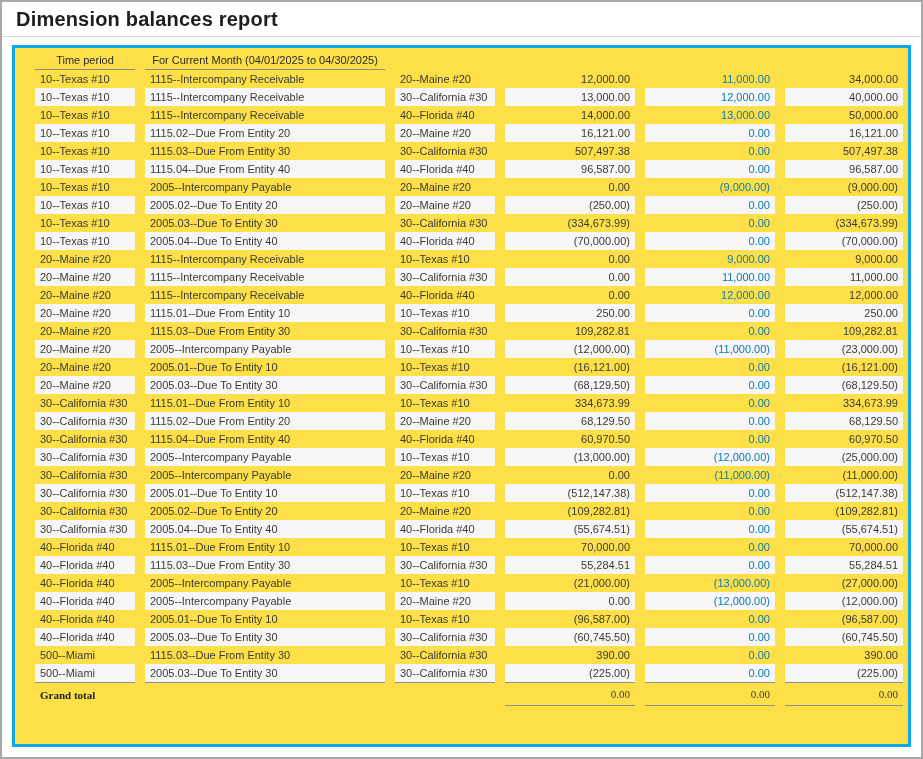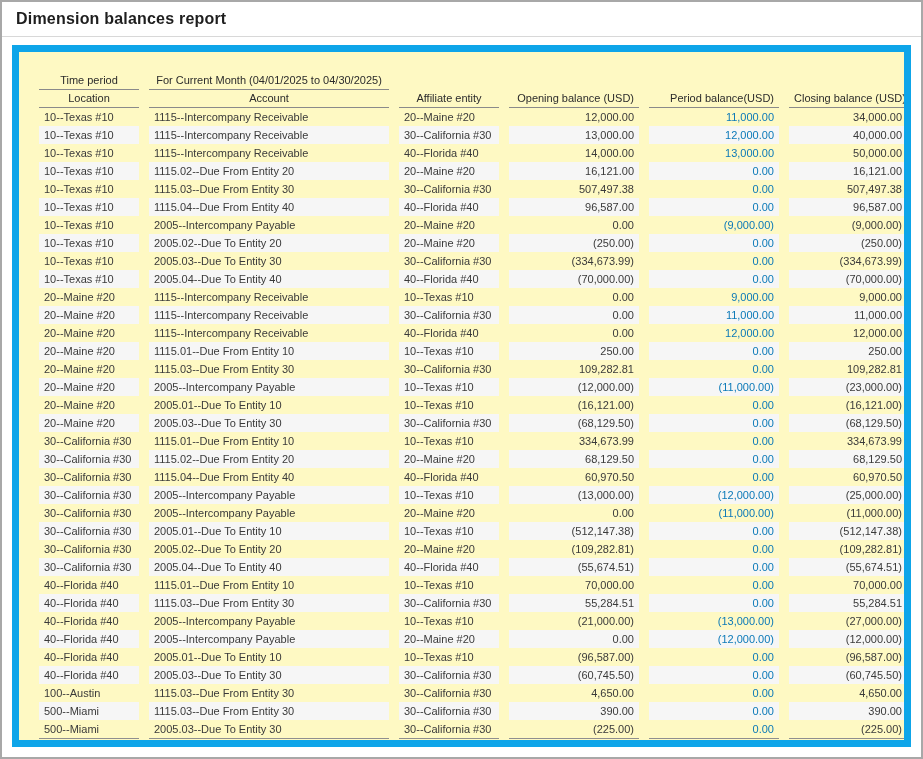--- a/index.html
+++ b/index.html
@@ -2,23 +2,23 @@
 <html style="--period-color: #0b79b8;"><head>
 <meta charset="utf-8">
 <style>
   * { margin:0; padding:0; box-sizing:border-box; }
   html,body { width:923px; height:759px; overflow:hidden; background:#fff;
               font-family:"Liberation Sans", sans-serif; }
   .window { width:923px; height:759px; border:2px solid #a8a8a8; background:#fff;
             display:flex; flex-direction:column; }
   .titlebar { height:35px; flex:none; border-bottom:1px solid #d8d8d8;
               display:flex; align-items:center; padding:0 14px; background:#fff; }
-  .titlebar h1 { font-size:16px; font-weight:bold; color:#1e1e1e; letter-spacing:.2px; }
-  .panel { flex:1; margin:8px 10px 10px; border:7px solid #0ea5e9; background:#fef9c3;
-           padding-top:20px; overflow:hidden; }
+  .titlebar h1 { font-size:20px; font-weight:bold; color:#1e1e1e; letter-spacing:.2px; }
+  .panel { flex:1; margin:8px 10px 10px; border:3px solid #0ea5e9; background:#fde047;
+           padding-top:4px; overflow:hidden; }
   table { border-collapse:separate; border-spacing:10px 0; table-layout:fixed;
           width:888px; margin-left:10px; font-size:11px; color:#3a3a3a; }
   th { font-weight:normal; color:#2b2b2b; text-align:center; height:18px;
        vertical-align:bottom; padding:0 5px 3px; white-space:nowrap; overflow:hidden; }
   th.tp-label { text-align:center; border-bottom:1px solid #8a8a8a; }
   th.tp-value { border-bottom:1px solid #8a8a8a; }
   tr.cols-row th { border-bottom:1px solid #8a8a8a; }
   th.num, td.num { text-align:right; }
   td { height:18px; padding:0 5px; white-space:nowrap; overflow:hidden; vertical-align:middle; }
   tbody tr:nth-child(even) td { background:#f6f6f6; }
@@ -47,28 +47,20 @@
       </colgroup>
       <thead>
         <tr>
           <th class="tp-label">Time period</th>
           <th class="tp-value">For Current Month (04/01/2025 to 04/30/2025)</th>
           <th></th>
           <th></th>
           <th></th>
           <th></th>
         </tr>
-        <tr class="cols-row">
-          <th>Location</th>
-          <th>Account</th>
-          <th>Affiliate entity</th>
-          <th class="num">Opening balance (USD)</th>
-          <th class="num">Period balance(USD)</th>
-          <th class="num">Closing balance (USD)</th>
-        </tr>
       </thead>
       <tbody>
           <tr>
             <td>10--Texas #10</td>
             <td>1115--Intercompany Receivable</td>
             <td>20--Maine #20</td>
             <td class="num">12,000.00</td>
             <td class="num period">11,000.00</td>
             <td class="num">34,000.00</td>
           </tr>
@@ -312,28 +304,20 @@
             <td class="num period">0.00</td>
             <td class="num">(96,587.00)</td>
           </tr>
           <tr>
             <td>40--Florida #40</td>
             <td>2005.03--Due To Entity 30</td>
             <td>30--California #30</td>
             <td class="num">(60,745.50)</td>
             <td class="num period">0.00</td>
             <td class="num">(60,745.50)</td>
-          </tr>
-          <tr>
-            <td>100--Austin</td>
-            <td>1115.03--Due From Entity 30</td>
-            <td>30--California #30</td>
-            <td class="num">4,650.00</td>
-            <td class="num period">0.00</td>
-            <td class="num">4,650.00</td>
           </tr>
           <tr>
             <td>500--Miami</td>
             <td>1115.03--Due From Entity 30</td>
             <td>30--California #30</td>
             <td class="num">390.00</td>
             <td class="num period">0.00</td>
             <td class="num">390.00</td>
           </tr>
           <tr>

